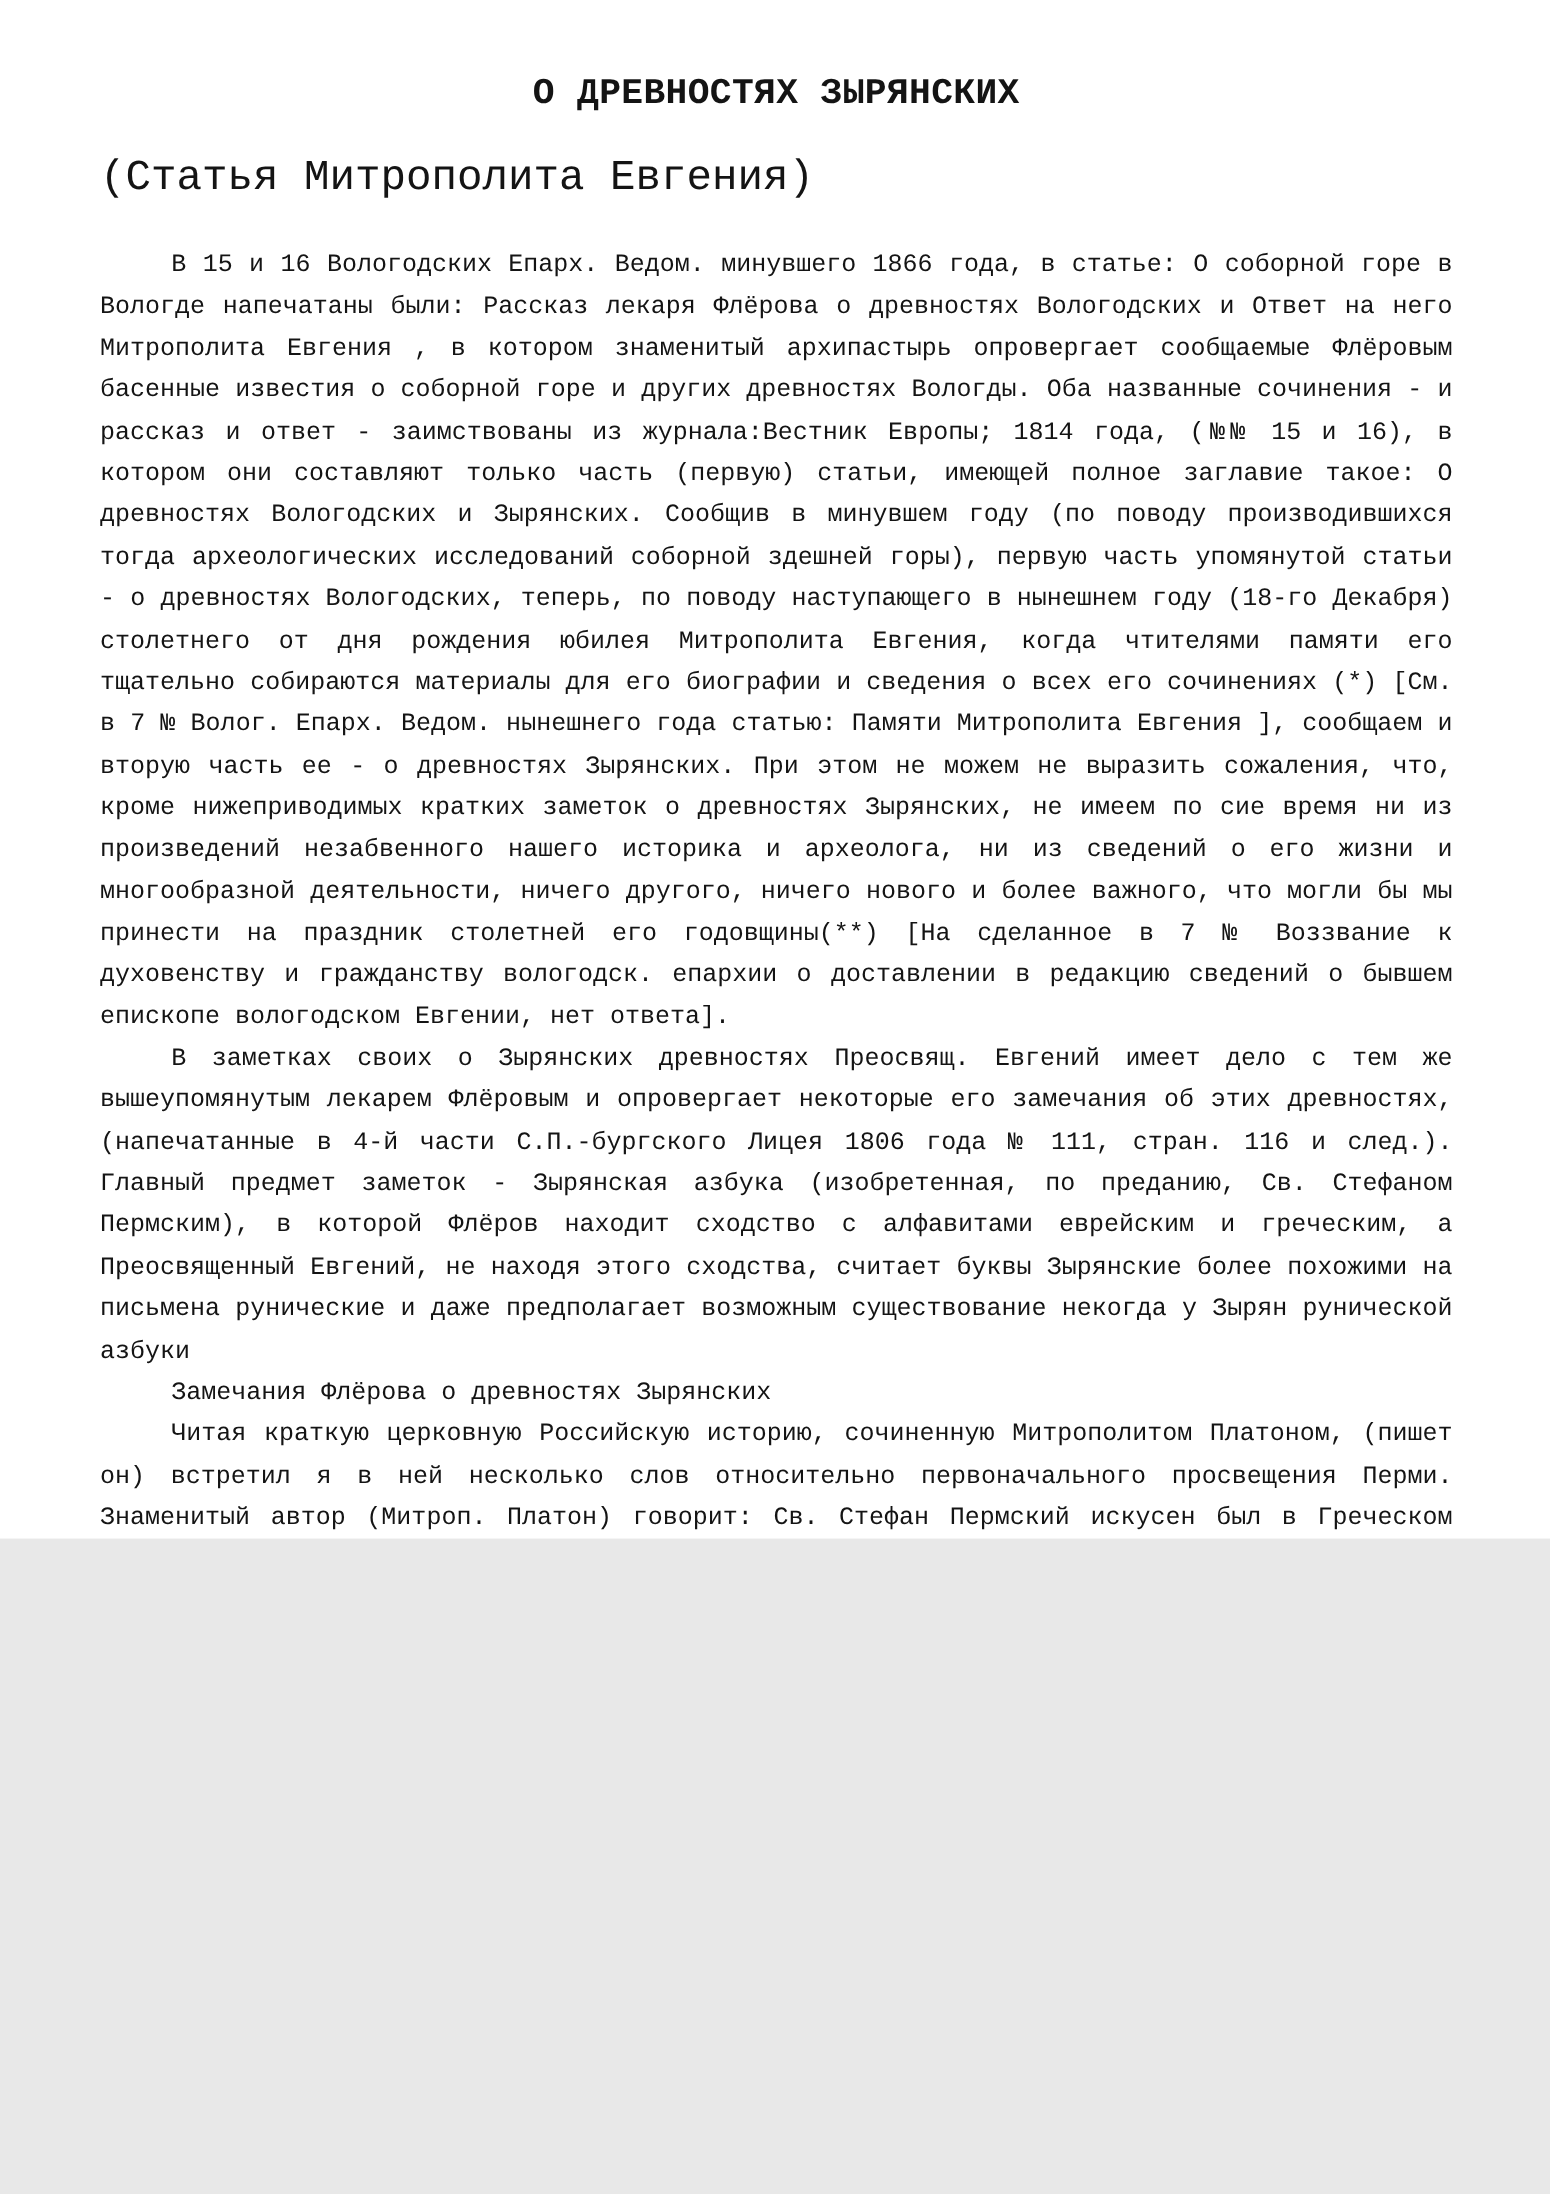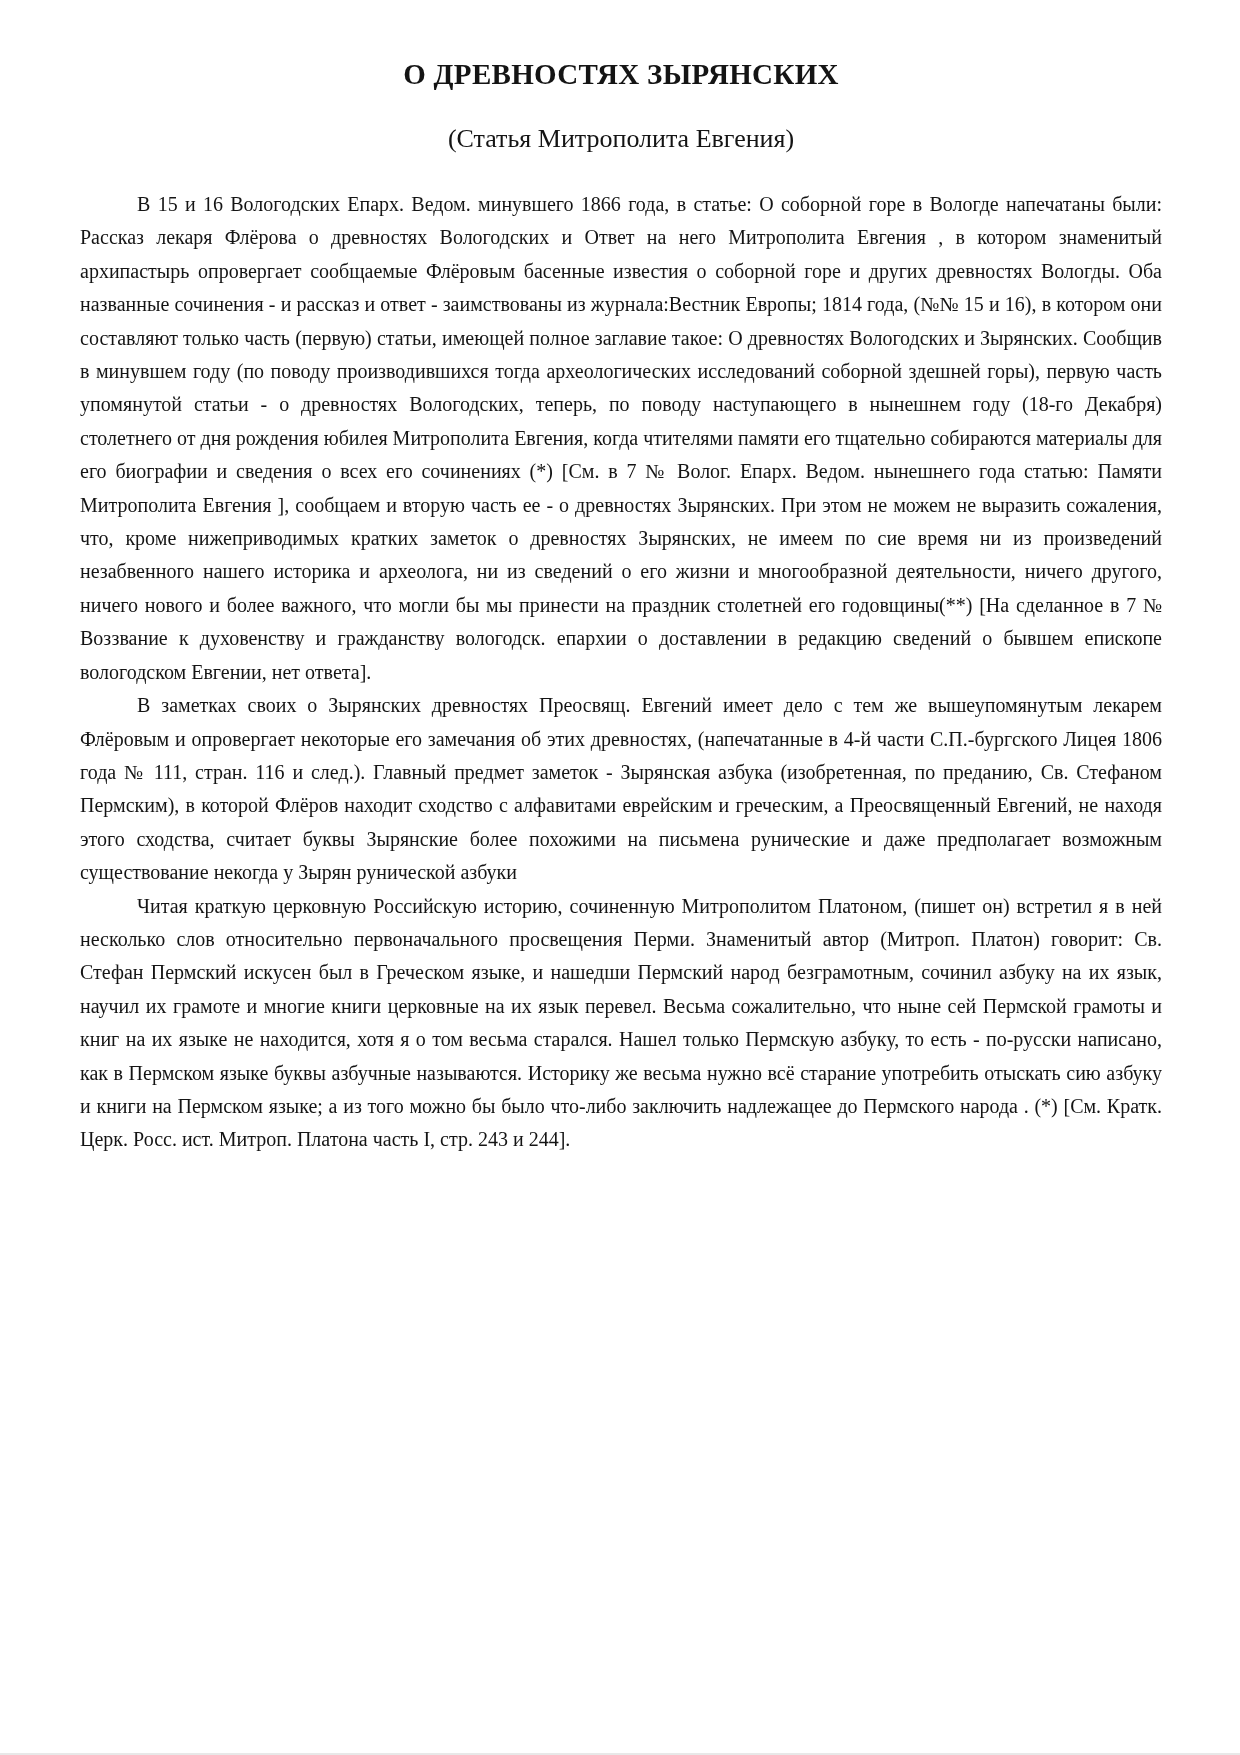--- a/index.html
+++ b/index.html
@@ -3,40 +3,40 @@
 <meta charset="utf-8">
 <style>
   html, body {
     margin: 0;
     padding: 0;
     background: #e8e8e8;
   }
   .page {
     position: relative;
     width: 1240px;
-    height: 1753px;
+    height: 1231px;
     margin: 0 auto;
     background: #ffffff;
     color: #141414;
-    font-family: Liberation Serif, serif;
+    font-family: Liberation Mono, monospace;
     box-sizing: border-box;
     padding: 48px 78px 0 80px;
     overflow: hidden;
   }
   .doc-title {
     font-size: 29px;
     font-weight: bold;
     text-align: center;
     margin: 10px 0 0 0;
     letter-spacing: 0.3px;
   }
   .doc-subtitle {
-    font-size: 26px;
+    font-size: 34px;
     font-weight: normal;
-    text-align: center;
+    text-align: left;
     margin-top: 33px;
   }
   .doc-body {
     margin-top: 34px;
     font-size: 20px;
     line-height: 33.4px;
     text-align: justify;
   }
   .doc-body p {
     margin: 0;
@@ -48,15 +48,16 @@
 <body>
 
 <div class="page">
   <h1 class="doc-title">О ДРЕВНОСТЯХ ЗЫРЯНСКИХ</h1>
 
   <div class="doc-subtitle">(Статья Митрополита Евгения)</div>
 
   <div class="doc-body">
     <p>В 15 и 16 Вологодских Епарх. Ведом. минувшего 1866 года, в статье:  О соборной горе в Вологде  напечатаны были:  Рассказ лекаря Флёрова о древностях Вологодских  и  Ответ на него Митрополита Евгения , в котором знаменитый архипастырь опровергает сообщаемые Флёровым басенные известия о соборной горе и других древностях Вологды. Оба названные сочинения - и рассказ и ответ - заимствованы из журнала:Вестник Европы; 1814 года, (№№ 15 и 16), в котором они составляют только часть (первую) статьи, имеющей полное заглавие такое: О древностях Вологодских и Зырянских. Сообщив в минувшем году (по поводу производившихся тогда археологических исследований соборной здешней горы), первую часть упомянутой статьи - о древностях Вологодских, теперь, по поводу наступающего в нынешнем году (18-го Декабря) столетнего от дня рождения юбилея Митрополита Евгения, когда чтителями памяти его тщательно собираются материалы для его биографии и сведения о всех его сочинениях (*) [См. в 7 № Волог. Епарх. Ведом. нынешнего года статью:  Памяти Митрополита Евгения ], сообщаем и вторую часть ее - о древностях Зырянских. При этом не можем не выразить сожаления, что, кроме нижеприводимых кратких заметок о древностях Зырянских, не имеем по сие время ни из произведений незабвенного нашего историка и археолога, ни из сведений о его жизни и многообразной деятельности, ничего другого, ничего нового и более важного, что могли бы мы принести на праздник столетней его годовщины(**) [На сделанное в 7 №  Воззвание к духовенству и гражданству вологодск. епархии о доставлении в редакцию сведений о бывшем епископе вологодском Евгении, нет ответа].</p>
     <p>В заметках своих о Зырянских древностях Преосвящ. Евгений имеет дело с тем же вышеупомянутым лекарем Флёровым и опровергает некоторые его замечания об этих древностях, (напечатанные в 4-й части С.П.-бургского Лицея 1806 года № 111, стран. 116 и след.). Главный предмет заметок - Зырянская азбука (изобретенная, по преданию, Св. Стефаном Пермским), в которой Флёров находит сходство с алфавитами еврейским и греческим, а Преосвященный Евгений, не находя этого сходства, считает буквы Зырянские более похожими на письмена рунические и даже предполагает возможным существование некогда у Зырян рунической азбуки</p>
+    <p>Замечания Флёрова о древностях Зырянских</p>
     <p>Читая краткую церковную Российскую историю, сочиненную Митрополитом Платоном, (пишет он) встретил я в ней несколько слов относительно первоначального просвещения Перми. Знаменитый автор (Митроп. Платон) говорит:  Св. Стефан Пермский искусен был в Греческом языке, и нашедши Пермский народ безграмотным, сочинил азбуку на их язык, научил их грамоте и многие книги церковные на их язык перевел. Весьма сожалительно, что ныне сей Пермской грамоты и книг на их языке не находится, хотя я о том весьма старался. Нашел только Пермскую азбуку, то есть - по-русски написано, как в Пермском языке буквы азбучные называются. Историку же весьма  нужно всё старание употребить отыскать сию азбуку и книги на Пермском языке; а из того можно бы было что-либо заключить надлежащее до Пермского народа . (*) [См. Кратк. Церк. Росс. ист. Митроп. Платона часть I, стр. 243 и 244].</p>
   </div>
 </div>
 
 </body></html>

